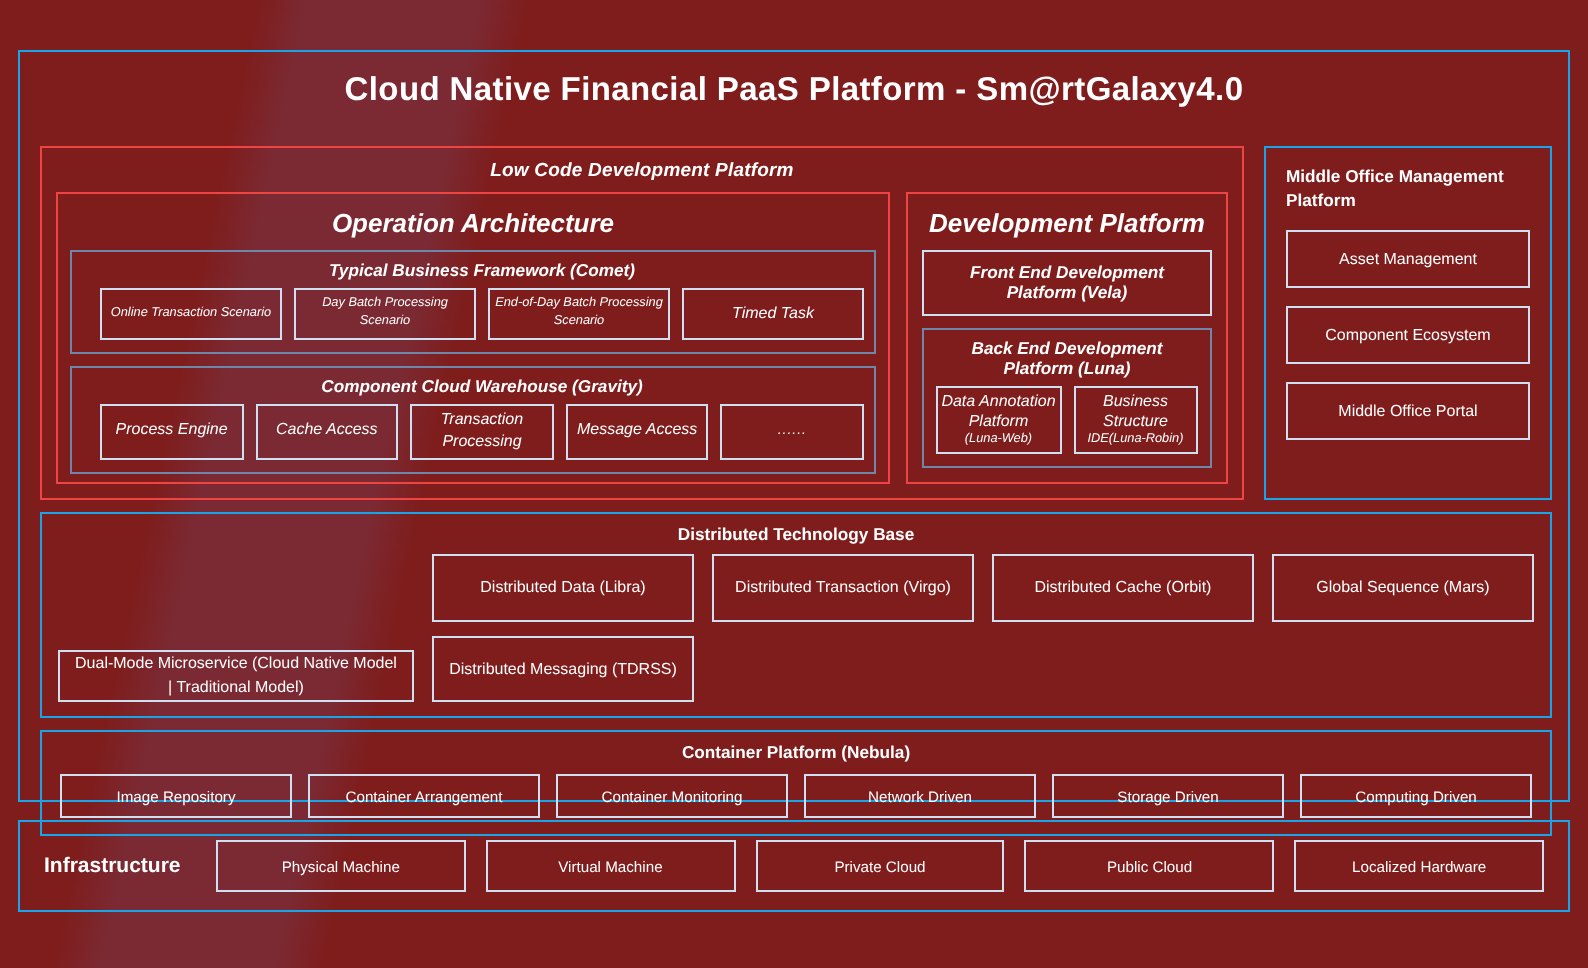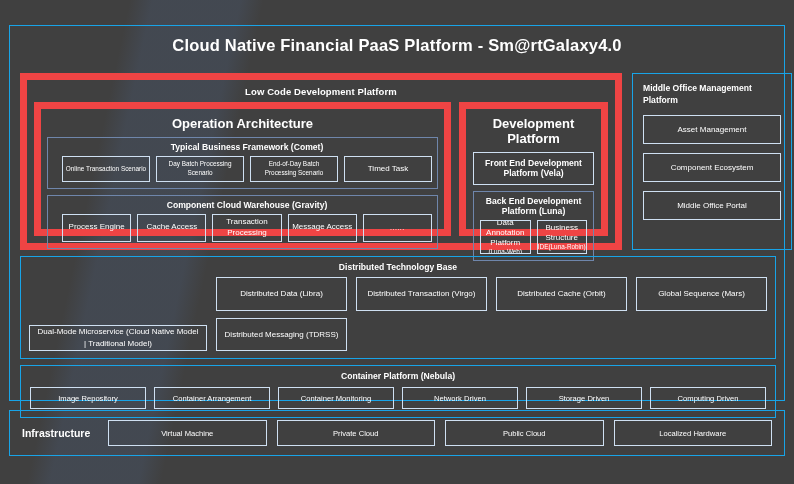--- a/index.html
+++ b/index.html
@@ -4,30 +4,30 @@
 <title>Cloud Native Financial PaaS Platform</title>
 <style>
   html,body{margin:0;padding:0;}
   body{
     width:794px;height:484px;overflow:hidden;
     background:#031e52;
     font-family:"Liberation Sans","DejaVu Sans",sans-serif;
     color:#ffffff;
     -webkit-font-smoothing:antialiased;
   }
-  #root{position:relative;width:794px;height:484px;box-sizing:border-box;background:#404040;}
+  #root{position:relative;width:794px;height:484px;box-sizing:border-box;background:#7f1d1d;}
   
   #root:before{
     content:"";position:absolute;left:0;top:0;width:360px;height:484px;
     background:linear-gradient(102deg,rgba(255,255,255,0) 28%,rgba(90,140,220,.11) 33%,rgba(90,140,220,.11) 52%,rgba(255,255,255,0) 57%);
     pointer-events:none;z-index:0;
   }
 
   .cyan{border:1px solid #18a4e8;}
-  .pale{border:7px solid #ef4444;}
+  .pale{border:1px solid #ef4444;font-style:italic;}
   .steel{border:1px solid #6f86ab;}
   .leaf{border:1px solid #cfe0f2;}
 
   
   .outer-frame{
     position:absolute;left:9px;top:25px;width:776px;height:376px;
     box-sizing:border-box;z-index:2;
   }
   .page-title{
     position:absolute;left:0;top:10px;width:100%;text-align:center;
@@ -73,21 +73,21 @@
   .devbox2-head{text-align:center;font-size:8.6px;font-weight:bold;margin-bottom:4px;}
   .devcard{
     box-sizing:border-box;flex:1;height:34px;overflow:hidden;
     display:flex;flex-direction:column;align-items:center;justify-content:center;
     text-align:center;font-size:8px;line-height:1.25;
   }
   .devcard .small{font-size:6.4px;}
 
   
   .middle{
-    position:absolute;left:622px;top:47px;width:160px;height:177px;
+    position:absolute;left:622px;top:47px;width:144px;height:177px;
     box-sizing:border-box;padding:8px 10px;
   }
   .middle-title{font-size:8.6px;font-weight:bold;line-height:1.45;margin-bottom:8px;}
   .mid-card{
     box-sizing:border-box;height:29px;margin-bottom:9px;
     display:flex;align-items:center;justify-content:center;
     font-size:8px;text-align:center;
   }
 
   
@@ -225,19 +225,20 @@
         <div class="cp-card leaf">Network Driven</div>
         <div class="cp-card leaf">Storage Driven</div>
         <div class="cp-card leaf">Computing Driven</div>
       </div>
     </div>
 
   </div>
 
   <div class="infra cyan">
     <div class="infra-label">Infrastructure</div>
+    <div class="infra-card leaf">Physical Machine</div>
     <div class="infra-card leaf">Virtual Machine</div>
     <div class="infra-card leaf">Private Cloud</div>
     <div class="infra-card leaf">Public Cloud</div>
     <div class="infra-card leaf">Localized Hardware</div>
   </div>
 
 </div>
 
 </body></html>

